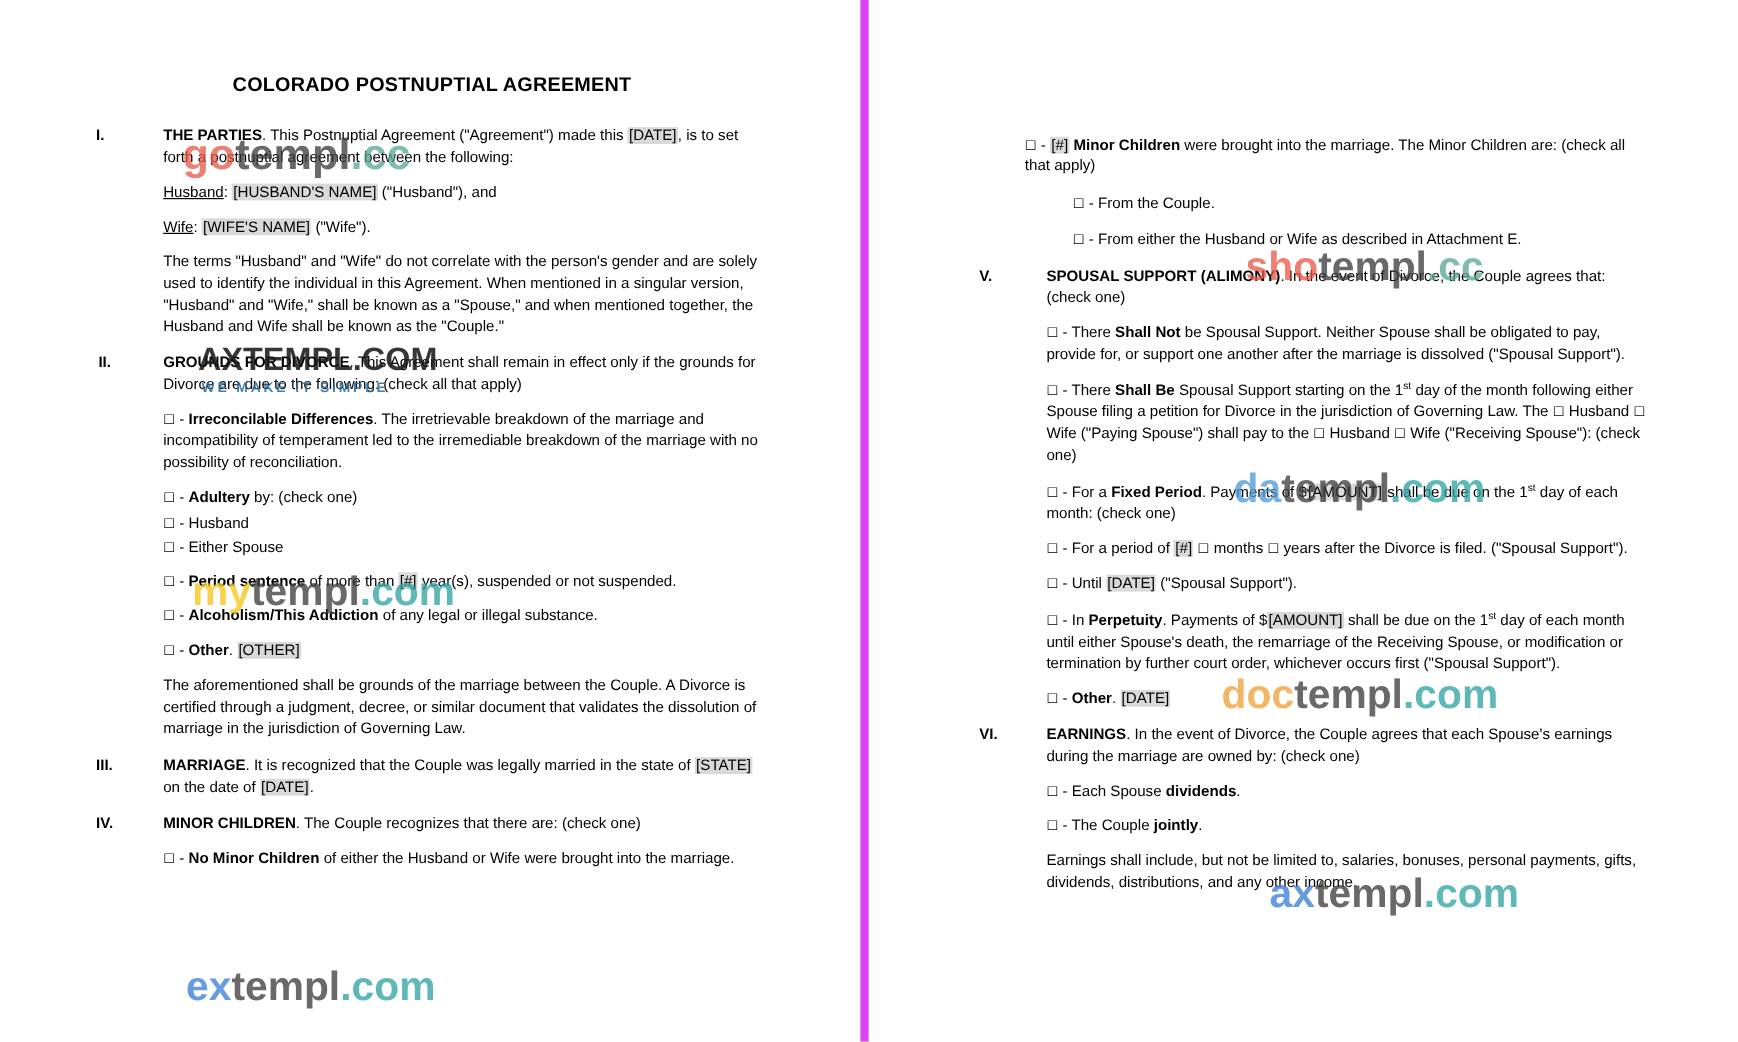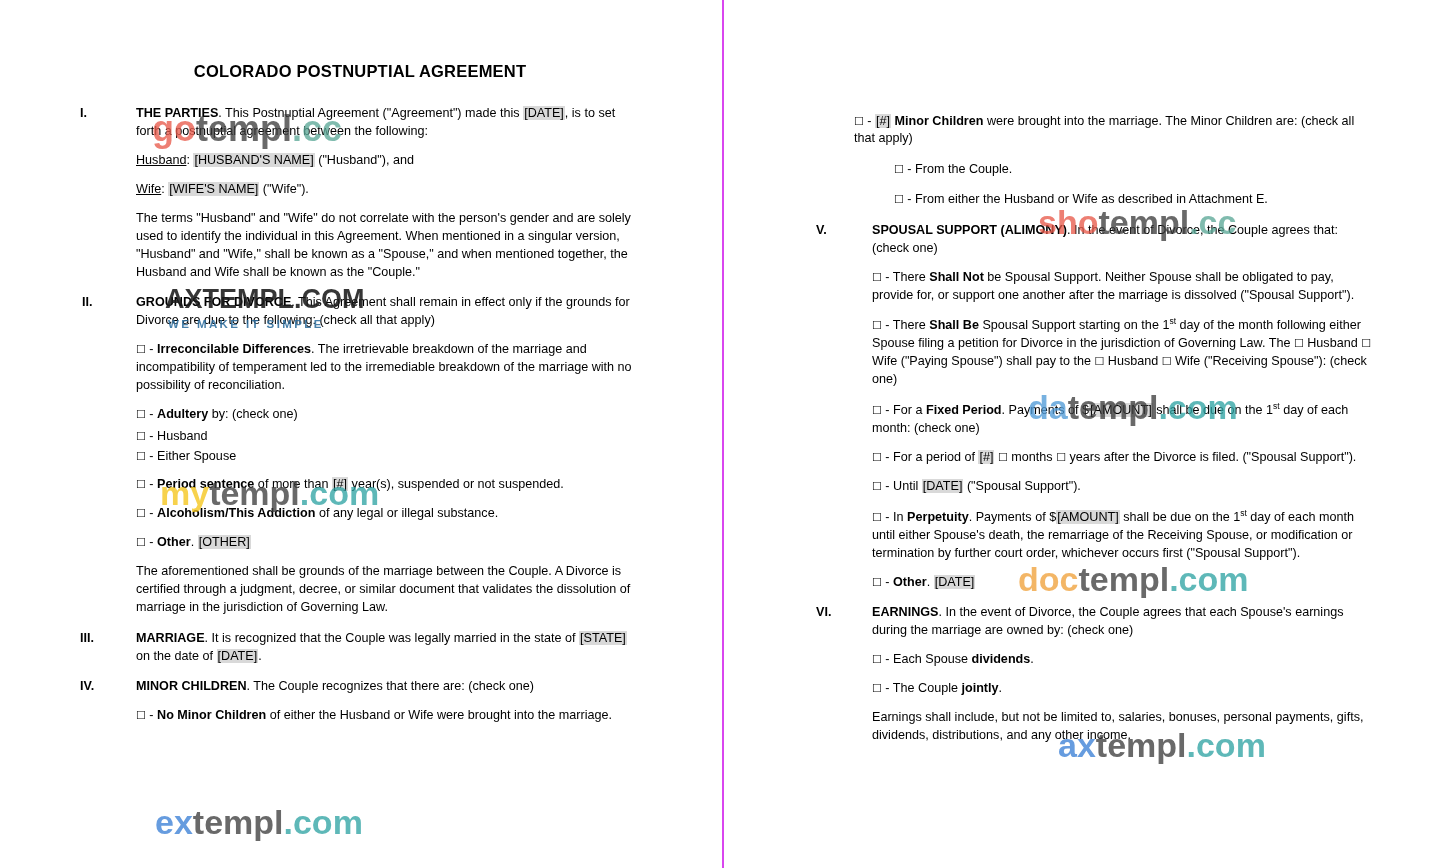--- a/index.html
+++ b/index.html
@@ -15,21 +15,21 @@
     overflow: hidden;
   }
   .page {
     position: absolute;
     top: 0;
     width: 724px;
     height: 868px;
     background: #fff;
     overflow: hidden;
   }
-  .page-left { left: 0; border-right: 2px solid #d946ef; }
+  .page-left { left: 0; border-right: 7px solid #d946ef; }
   .page-right { left: 724px; }
 
   .doc-body {
     position: absolute;
     font-size: 12.6px;
     line-height: 1.42;
   }
   .doc-left { left: 80px; top: 60px; width: 560px; }
   .doc-right { left: 92px; top: 100px; width: 560px; }
 

